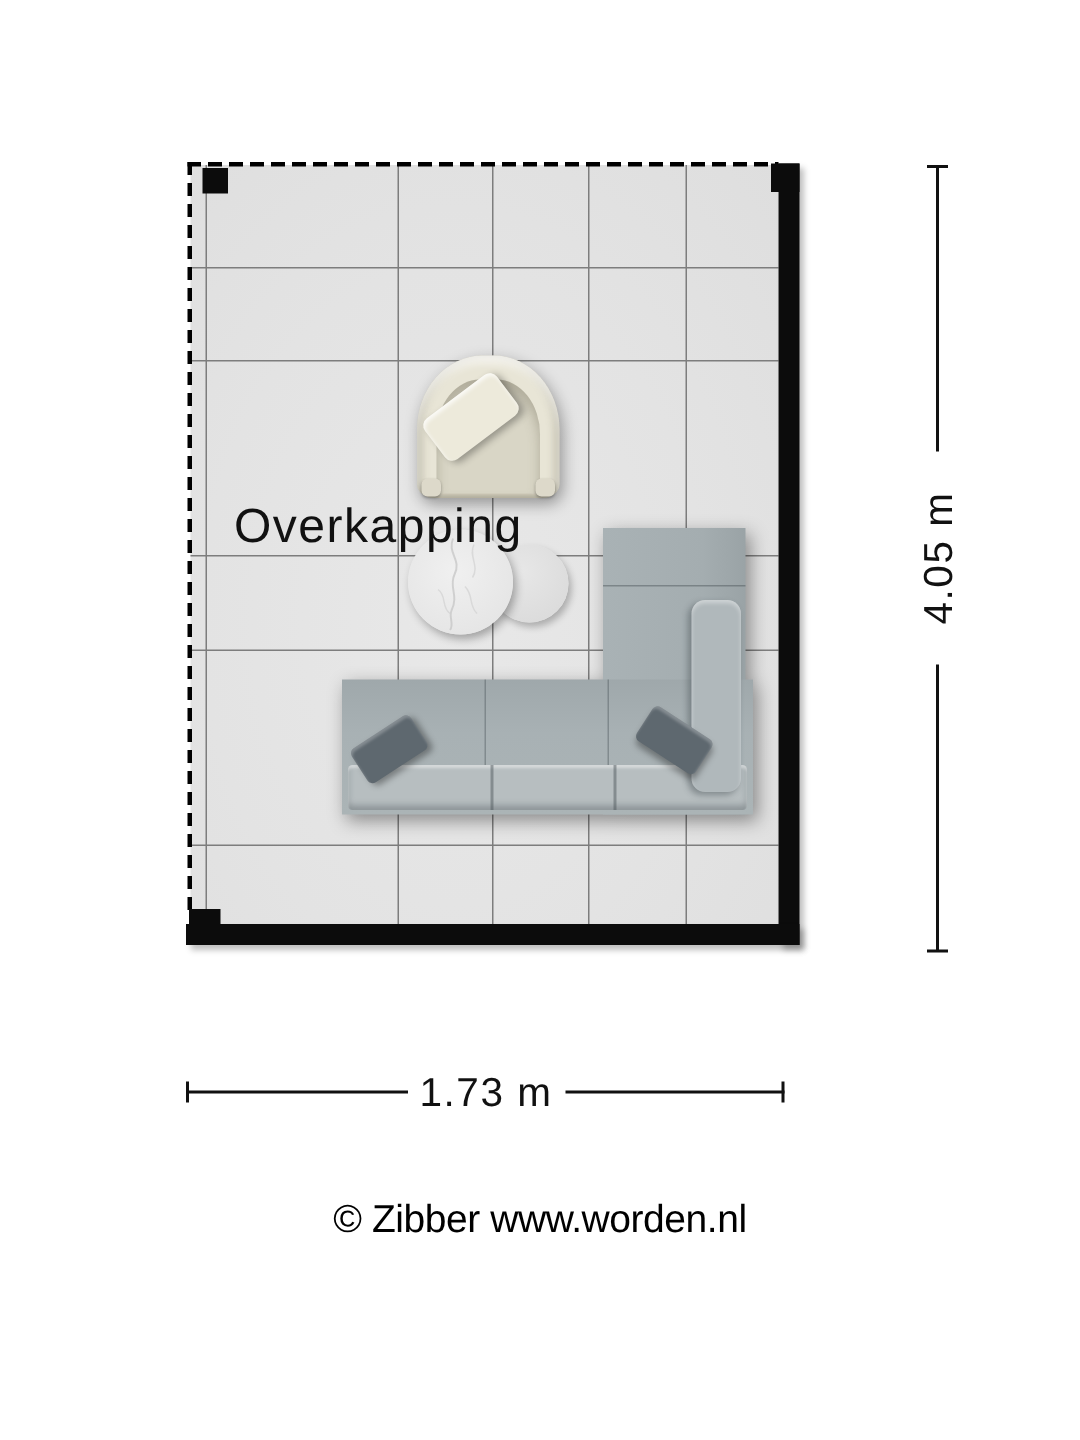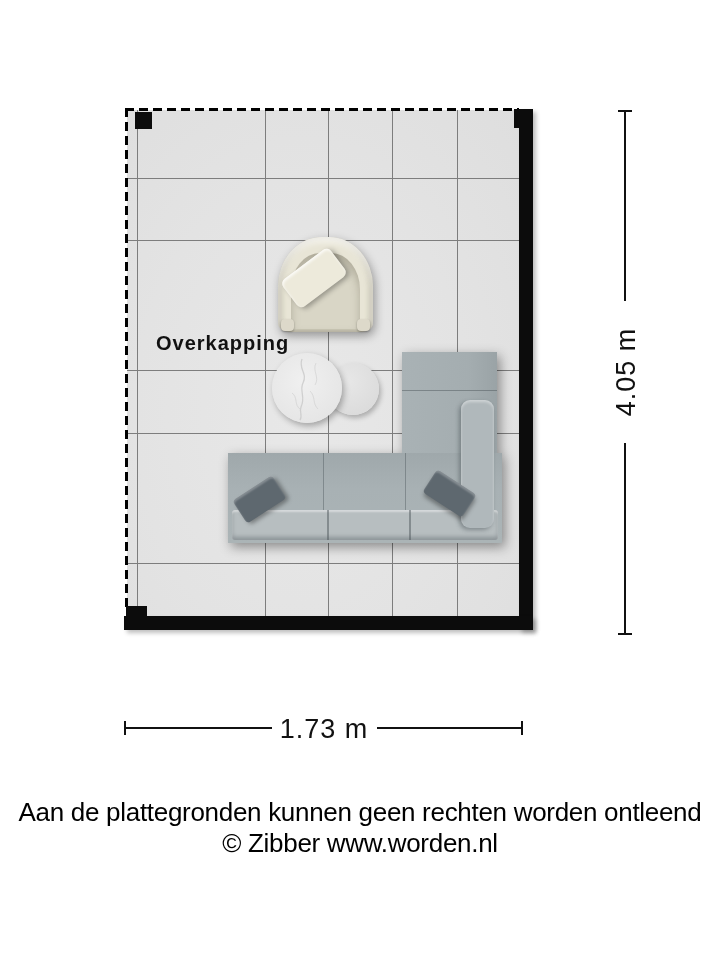--- a/index.html
+++ b/index.html
@@ -91,21 +91,21 @@
     border-radius:9px;box-shadow:-2px 2px 4px rgba(50,60,65,.4), inset 0 2px 3px rgba(255,255,255,.4);
   }
   .sofa .pillow{
     position:absolute;width:47px;height:27px;background:#5e686f;border-radius:4px;
     box-shadow:2px 3px 4px rgba(0,0,0,.35), inset 0 2px 2px rgba(255,255,255,.25);
   }
   .sofa .pillow.pl{left:8px;top:134px;transform:rotate(-33deg);}
   .sofa .pillow.pr{left:198px;top:128px;transform:rotate(33deg);}
 
   
-  .room-label{left:156px;top:332px;font-size:20px;letter-spacing:1px;color:#111;white-space:nowrap;font-weight:bold;}
+  .room-label{left:156px;top:332px;font-size:32px;letter-spacing:1px;color:#111;white-space:nowrap;}
   .dim-line{background:#111;}
   .dim-label{font-size:27px;letter-spacing:1px;color:#111;white-space:nowrap;}
   .dim-label.h{transform:translate(-50%,-50%);}
   .dim-label.v{transform:translate(-50%,-50%) rotate(-90deg);}
   .footer{left:0;top:797px;width:720px;text-align:center;line-height:31px;font-size:26px;color:#000;letter-spacing:-0.3px;}
 </style>
 </head>
 <body>
 
 <div class="abs floor">
@@ -173,15 +173,14 @@
 
 <div>
   <div class="abs dim-line" style="left:125px;top:727px;width:147px;height:2px"></div>
   <div class="abs dim-line" style="left:377px;top:727px;width:146px;height:2px"></div>
   <div class="abs dim-line" style="left:124px;top:721px;width:2px;height:14px"></div>
   <div class="abs dim-line" style="left:521px;top:721px;width:2px;height:14px"></div>
   <div class="abs dim-label h" style="left:324px;top:729px">1.73 m</div>
 </div>
 
 <div class="abs footer">
-  <div>Aan de plattegronden kunnen geen rechten worden ontleend</div>
   <div>© Zibber www.worden.nl</div>
 </div>
 
 </body></html>

